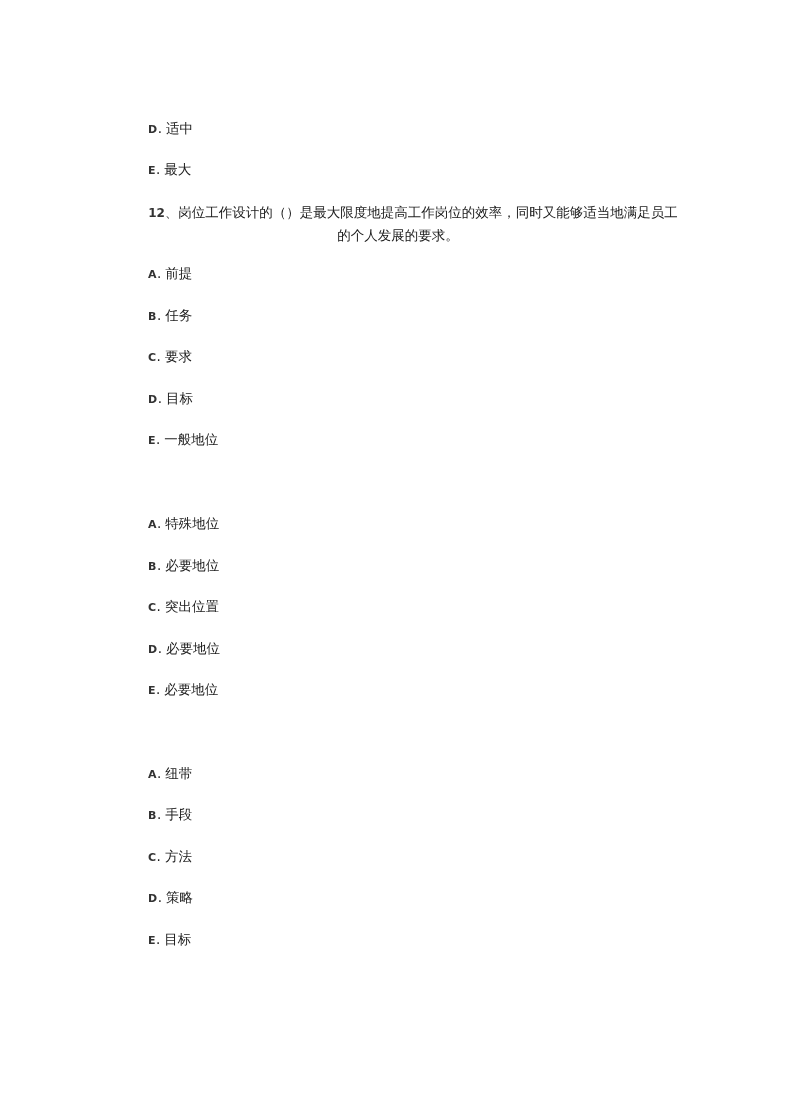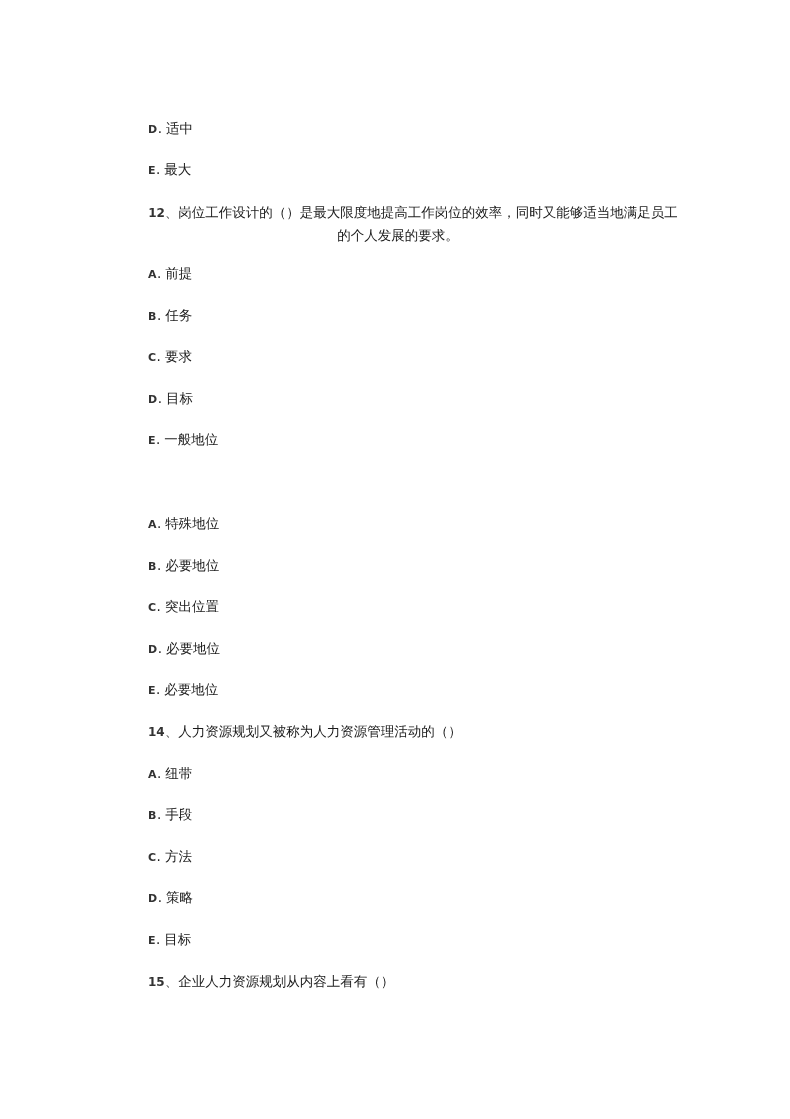--- a/index.html
+++ b/index.html
@@ -95,36 +95,30 @@
   <div class="line" style="top:597px">
     <span class="opt-letter">C</span><span class="opt-sep">.</span><span>突出位置</span>
   </div>
   <div class="line" style="top:639px">
     <span class="opt-letter">D</span><span class="opt-sep">.</span><span>必要地位</span>
   </div>
   <div class="line" style="top:680px">
     <span class="opt-letter">E</span><span class="opt-sep">.</span><span>必要地位</span>
   </div>
 
-  <div class="line" style="top:722px">
-    <span class="q-num">14</span><span>、</span><span>人力资源规划又被称为人力资源管理活动的（）</span>
-  </div>
   <div class="line" style="top:764px">
     <span class="opt-letter">A</span><span class="opt-sep">.</span><span>纽带</span>
   </div>
   <div class="line" style="top:805px">
     <span class="opt-letter">B</span><span class="opt-sep">.</span><span>手段</span>
   </div>
   <div class="line" style="top:847px">
     <span class="opt-letter">C</span><span class="opt-sep">.</span><span>方法</span>
   </div>
   <div class="line" style="top:888px">
     <span class="opt-letter">D</span><span class="opt-sep">.</span><span>策略</span>
   </div>
   <div class="line" style="top:930px">
     <span class="opt-letter">E</span><span class="opt-sep">.</span><span>目标</span>
   </div>
 
-  <div class="line" style="top:972px">
-    <span class="q-num">15</span><span>、</span><span>企业人力资源规划从内容上看有（）</span>
-  </div>
 
 </div>
 
 </body></html>

